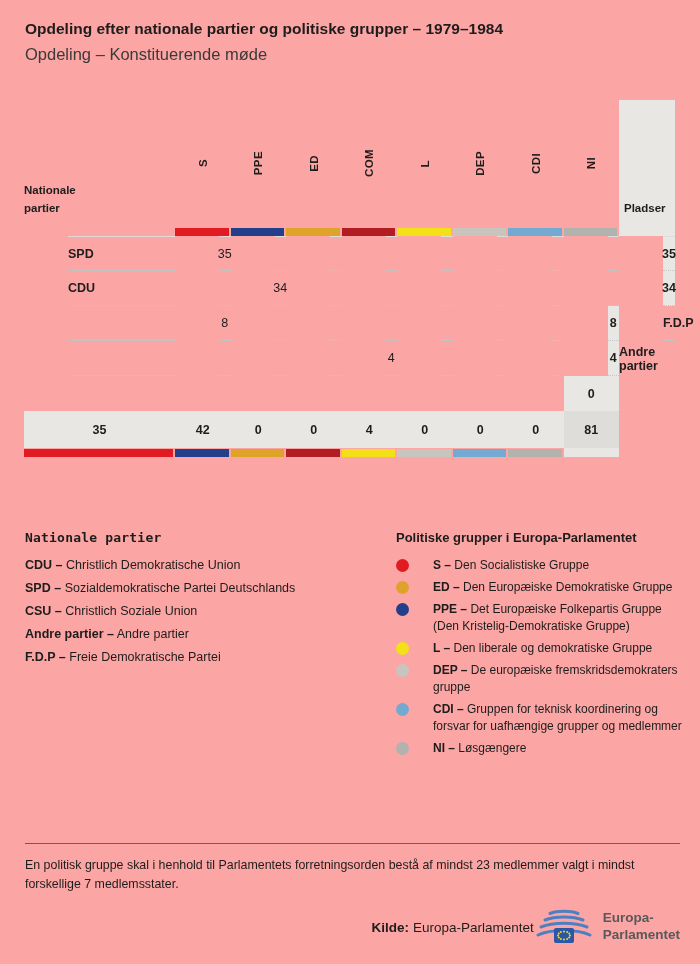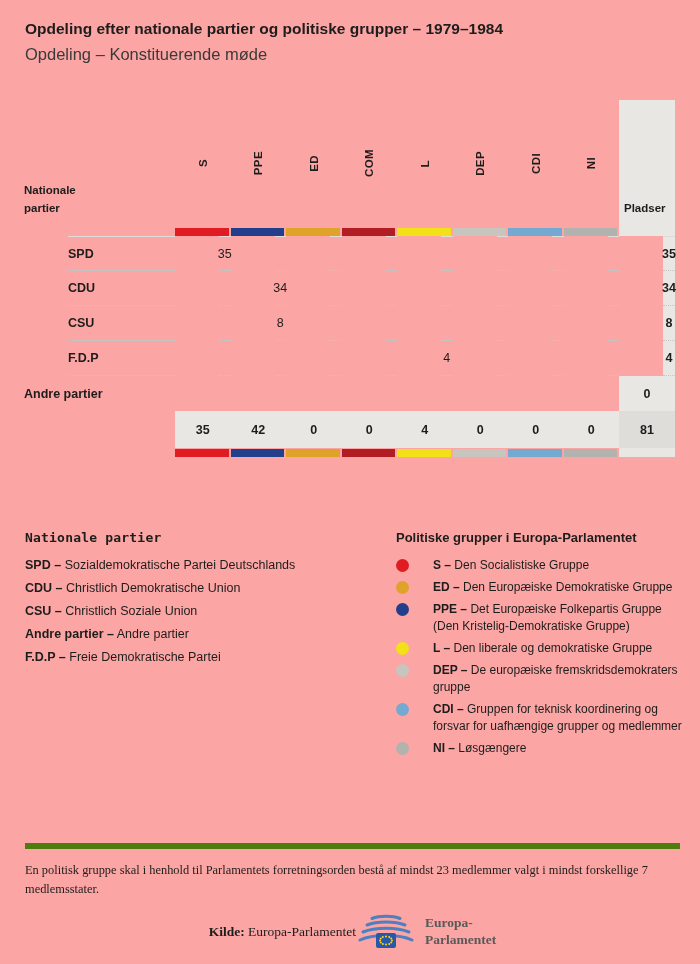--- a/index.html
+++ b/index.html
@@ -35,23 +35,23 @@
   .legend { position: absolute; top: 530px; left: 25px; right: 25px; display: flex; }
   .legend-left { flex: 0 0 371px; }
   .legend-title-mono { font-family: "DejaVu Sans Mono", monospace; font-weight: 700; font-size: 13px; margin-bottom: 13px; letter-spacing: 0.2px; }
   .n-item { font-size: 12.5px; margin-bottom: 9px; }
   .legend-right { flex: 1; }
   .legend-title { font-weight: 700; font-size: 13px; margin-bottom: 12px; }
   .g-item { display: flex; gap: 24px; margin-bottom: 5px; font-size: 12px; line-height: 1.42; }
   .dot { width: 13px; height: 13px; border-radius: 50%; flex: 0 0 13px; margin-top: 2px; }
   .g-text { width: 258px; }
 
-  .bottom { position: absolute; top: 843px; left: 25px; right: 20px; border-top: 6px solid #4d7c0f; padding-top: 12px; font-family: Liberation Serif, serif; }
+  .bottom { position: absolute; top: 843px; left: 25px; right: 20px; border-top: 1px solid #4d7c0f; padding-top: 12px; }
   .note { font-size: 12.4px; line-height: 1.5; max-width: 652px; }
-  .footer-row { display: flex; justify-content: center; align-items: center; margin-top: 16px; }
+  .footer-row { display: flex; justify-content: flex-end; align-items: center; margin-top: 16px; }
   .source { font-size: 13.5px; }
   .logo-wrap { display: flex; align-items: center; gap: 9px; }
   .logo-text { font-size: 13.5px; font-weight: 700; color: #595959; line-height: 1.25; }
 </style>
 </head>
 <body>
 
 <div class="page">
 
   <div class="title">Opdeling efter nationale partier og politiske grupper – 1979–1984</div>
@@ -132,21 +132,20 @@
     <div class="cell line-dot"></div>
     <div class="cell line-dot">34</div>
     <div class="cell line-dot"></div>
     <div class="cell line-dot"></div>
     <div class="cell line-dot"></div>
     <div class="cell line-dot"></div>
     <div class="cell line-dot"></div>
     <div class="cell line-dot"></div>
     <div class="cell c-seat seats-bg line-dot">34</div>
 
-    <div class="cell c-party line-dot">CSU</div>
     <div class="cell line-dot"></div>
     <div class="cell line-dot">8</div>
     <div class="cell line-dot"></div>
     <div class="cell line-dot"></div>
     <div class="cell line-dot"></div>
     <div class="cell line-dot"></div>
     <div class="cell line-dot"></div>
     <div class="cell line-dot"></div>
     <div class="cell c-seat seats-bg line-dot">8</div>
 
@@ -207,22 +206,22 @@
       </div>
     <div class="cell bar-cell">
         <div class="bar" style="background-color: rgb(178, 178, 174);"></div>
       </div>
     <div class="cell seats-bg"></div>
   </div>
 
   <div class="legend">
     <div class="legend-left">
       <div class="legend-title-mono">Nationale partier</div>
+      <div class="n-item"><b>CDU –</b> <span>Christlich Demokratische Union</span></div>
       <div class="n-item"><b>SPD –</b> <span>Sozialdemokratische Partei Deutschlands</span></div>
-      <div class="n-item"><b>CDU –</b> <span>Christlich Demokratische Union</span></div>
       <div class="n-item"><b>CSU –</b> <span>Christlich Soziale Union</span></div>
       <div class="n-item"><b>Andre partier –</b> <span>Andre partier</span></div>
       <div class="n-item"><b>F.D.P –</b> <span>Freie Demokratische Partei</span></div>
     </div>
     <div class="legend-right">
       <div class="legend-title">Politiske grupper i Europa-Parlamentet</div>
       <div class="g-item">
           <span class="dot" style="background-color: rgb(224, 27, 34);"></span>
           <span class="g-text"><b>S –</b> <span>Den Socialistiske Gruppe</span></span>
         </div>

